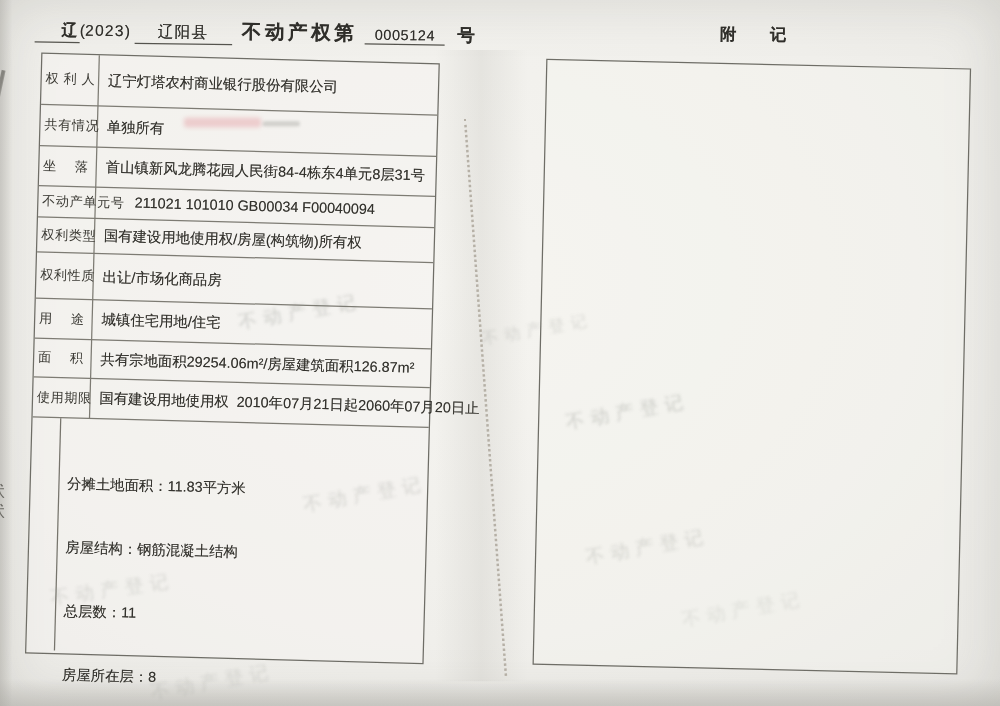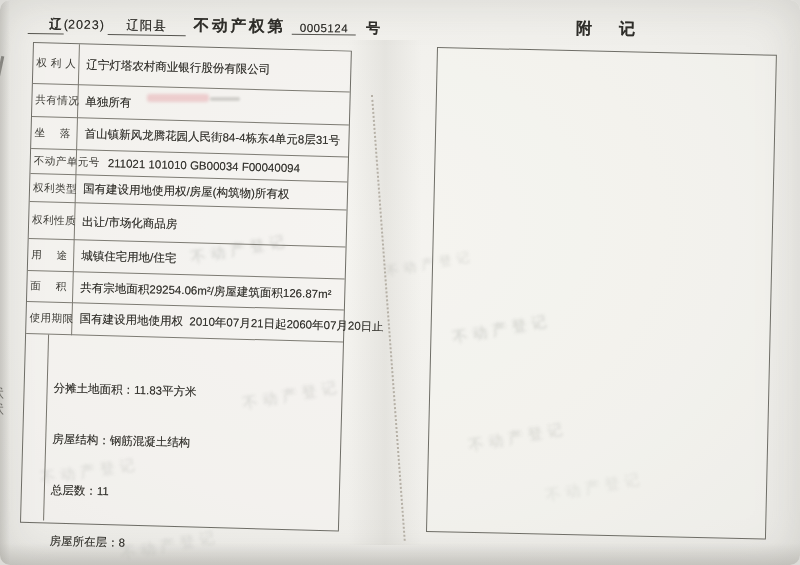--- a/index.html
+++ b/index.html
@@ -3,39 +3,38 @@
 <meta charset="utf-8">
 <style>
   html,body{margin:0;padding:0;background:#dddcd8;}
   #screen{
     position:relative;width:800px;height:565px;overflow:hidden;
     background:#f1f0ec;
     background-image:radial-gradient(ellipse at 45% 40%, #f5f4f0 0%, #f0efeb 60%, #e9e8e4 100%);
     box-shadow:inset 0 0 45px rgba(120,118,110,0.22);
     font-family:"Liberation Sans","DejaVu Sans",sans-serif;
     color:#34332e;
-    border-radius:10px;
   }
   .abs{position:absolute;}
   
   .hdr-left{
     left:28px;top:13px;width:360px;font-size:12.5px;white-space:nowrap;
     transform:rotate(0.8deg);transform-origin:top left;
     color:#2f2e2a;text-shadow:0 0 0.5px rgba(60,58,52,.65);
   }
   .u{display:inline-block;border-bottom:1px solid #55544e;text-align:center;vertical-align:baseline;}
   .u-prov{width:34px;text-align:right;padding-right:2px;font-weight:bold;}
   .u-county{width:78px;letter-spacing:1px;}
   .u-num{width:64px;letter-spacing:0.5px;font-size:11.5px;}
   .cert-title{font-weight:bold;font-size:15.5px;letter-spacing:3px;margin:0 6px 0 8px;font-family:"Liberation Serif","DejaVu Serif",serif;}
   .suffix{font-weight:bold;font-size:14px;margin-left:10px;font-family:"Liberation Serif","DejaVu Serif",serif;}
   .yr{letter-spacing:1px;}
   
   .hdr-right{
-    left:576px;top:19px;font-size:16px;font-weight:bold;letter-spacing:27px;white-space:pre;
+    left:576px;top:19px;font-size:13px;font-weight:bold;letter-spacing:27px;white-space:pre;
     transform:rotate(0.6deg);color:#2f2e2a;text-shadow:0 0 0.5px rgba(60,58,52,.6);
     font-family:"Liberation Serif","DejaVu Serif",serif;
   }
   
   .tbl{
     left:33px;top:42px;width:317px;height:479px;
     border:1px solid #6e6d66;
     transform:rotate(1.55deg);transform-origin:top left;
     background:rgba(246,245,241,0.45);
   }

